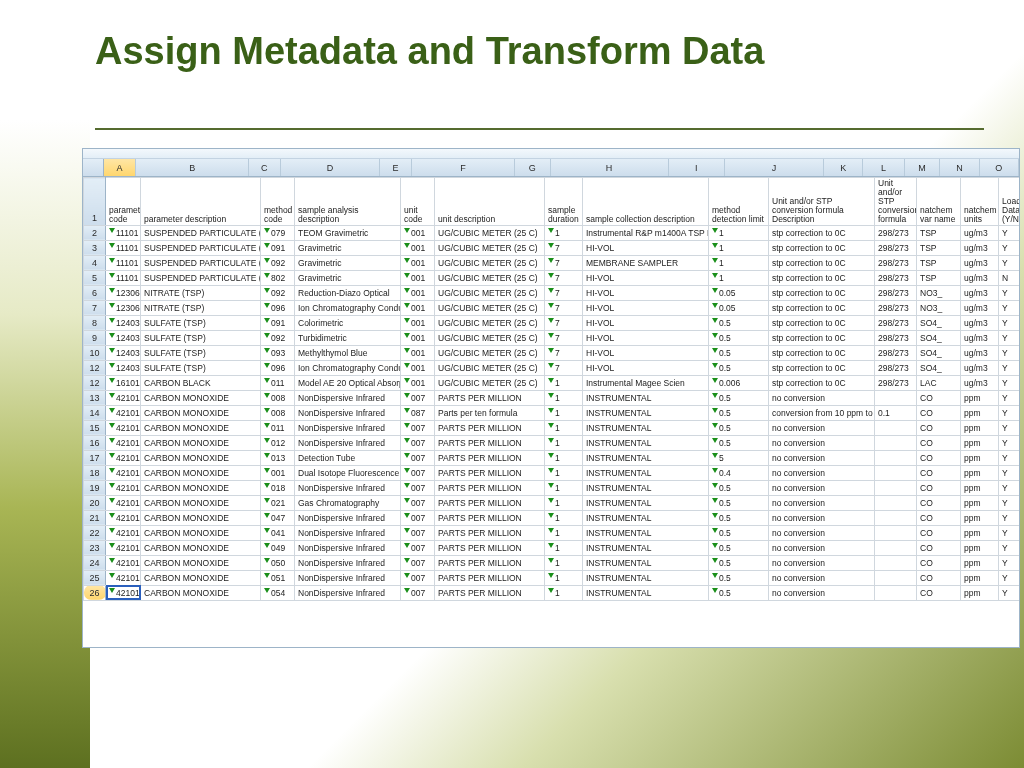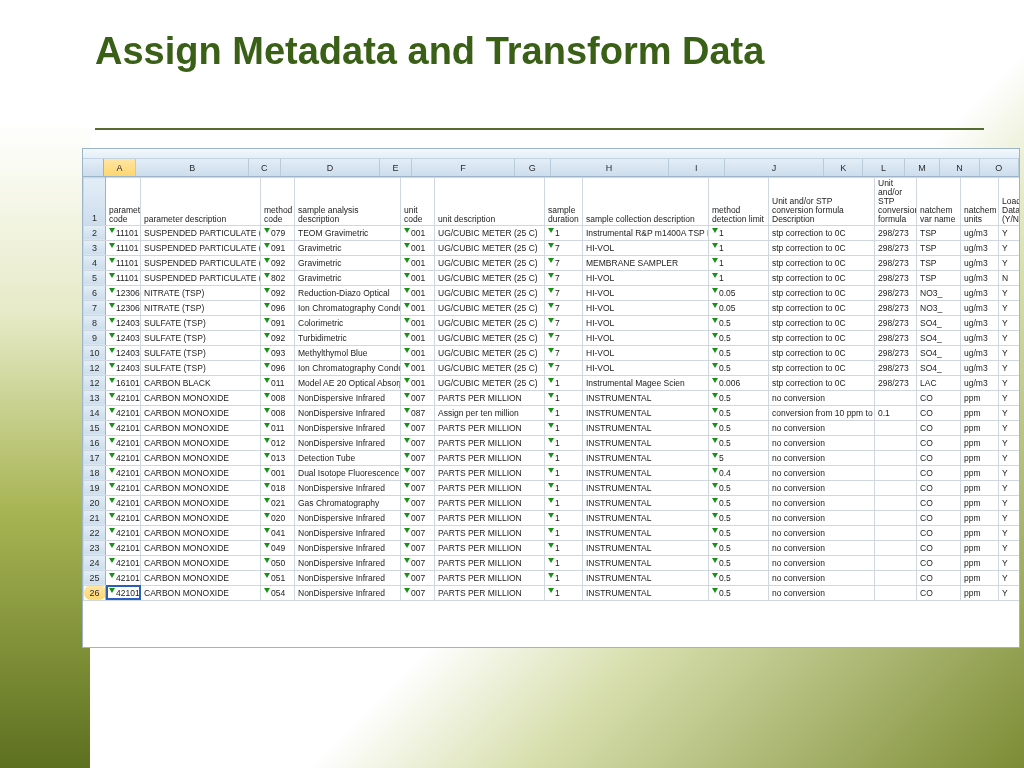--- a/index.html
+++ b/index.html
@@ -342,21 +342,21 @@
             <td><span>ppm</span></td>
             <td><span>Y</span></td>
           </tr>
           <tr>
             <td class="rownum">14</td>
             <td><span class="marker"></span><span>42101</span></td>
             <td><span>CARBON MONOXIDE</span></td>
             <td><span class="marker"></span><span>008</span></td>
             <td><span>NonDispersive Infrared</span></td>
             <td><span class="marker"></span><span>087</span></td>
-            <td><span>Assign per ten million</span></td>
+            <td><span>Parts per ten formula</span></td>
             <td><span class="marker"></span><span>1</span></td>
             <td><span>INSTRUMENTAL</span></td>
             <td><span class="marker"></span><span>0.5</span></td>
             <td><span>conversion from 10 ppm to ppm</span></td>
             <td><span>0.1</span></td>
             <td><span>CO</span></td>
             <td><span>ppm</span></td>
             <td><span>Y</span></td>
           </tr>
           <tr>
@@ -458,21 +458,21 @@
             <td><span>no conversion</span></td>
             <td><span></span></td>
             <td><span>CO</span></td>
             <td><span>ppm</span></td>
             <td><span>Y</span></td>
           </tr>
           <tr>
             <td class="rownum">21</td>
             <td><span class="marker"></span><span>42101</span></td>
             <td><span>CARBON MONOXIDE</span></td>
-            <td><span class="marker"></span><span>020</span></td>
+            <td><span class="marker"></span><span>047</span></td>
             <td><span>NonDispersive Infrared</span></td>
             <td><span class="marker"></span><span>007</span></td>
             <td><span>PARTS PER MILLION</span></td>
             <td><span class="marker"></span><span>1</span></td>
             <td><span>INSTRUMENTAL</span></td>
             <td><span class="marker"></span><span>0.5</span></td>
             <td><span>no conversion</span></td>
             <td><span></span></td>
             <td><span>CO</span></td>
             <td><span>ppm</span></td>

